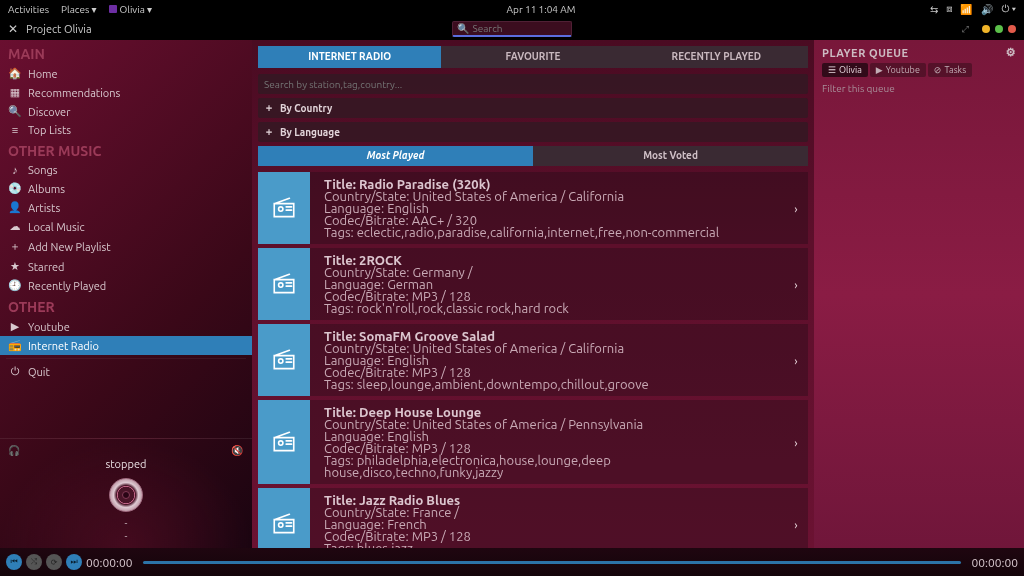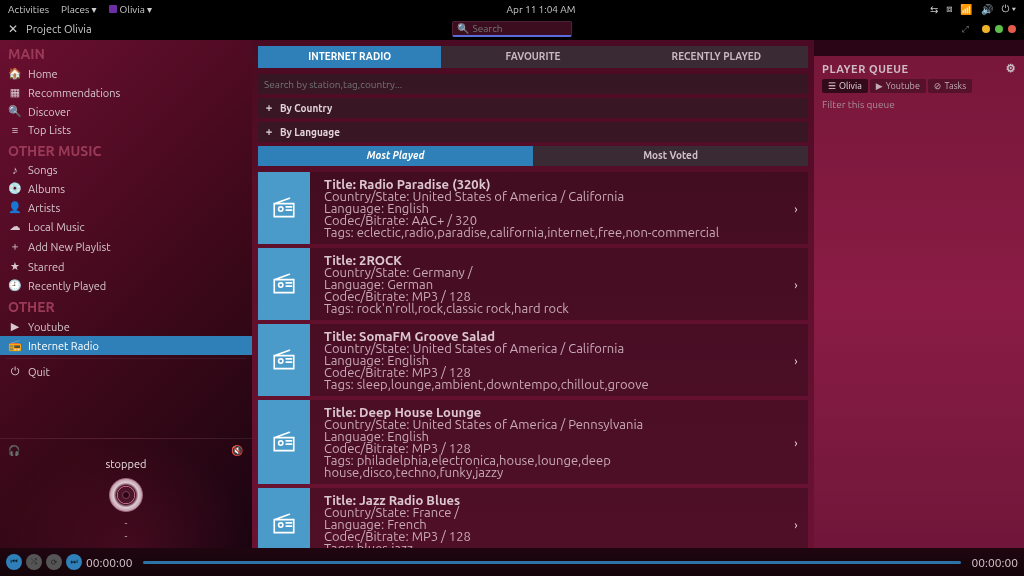--- a/index.html
+++ b/index.html
@@ -56,21 +56,21 @@
 
 .stations { flex: 1; overflow: hidden; margin: 4px 6px 0; }
 .station { display: flex; background: rgba(30,12,20,0.35); margin-bottom: 4px; min-height: 66px; }
 .station .thumb { width: 52px; background: #4a9bc9; display: flex; align-items: center; justify-content: center; }
 .station .thumb svg { width: 26px; height: 26px; }
 .station .info { flex: 1; padding: 6px 14px; font-size: 13px; line-height: 12px; color: #c9aab6; }
 .station .info b { color: #dcc6cf; font-weight: bold; }
 .station .chev { width: 24px; display: flex; align-items: center; justify-content: center; color: #e7d6dc; font-size: 12px; cursor: pointer; }
 
 
-.queue { width: 210px; background: linear-gradient(180deg, #78173a 0%, #8a1c44 50%, #70163a 100%); padding: 6px 8px; margin-top: 16px; }
+.queue { width: 210px; background: linear-gradient(180deg, #78173a 0%, #8a1c44 50%, #70163a 100%); padding: 6px 8px; }
 .queue-head { display: flex; justify-content: space-between; align-items: center; font-size: 11px; font-weight: bold; color: #cdbcc3; margin-bottom: 4px; letter-spacing: 0.5px; }
 .queue-tabs { display: flex; gap: 2px; margin-bottom: 4px; }
 .qtab { flex: 0 0 auto; padding: 2px 6px; font-size: 9px; background: rgba(40,10,20,0.45); color: #c2adb5; border-radius: 2px; display: flex; align-items: center; gap: 3px; cursor: pointer; }
 .qtab.active { background: rgba(20,5,12,0.7); color: #e7d8de; }
 .queue-filter { font-size: 10px; color: #a88e99; padding: 2px 0; }
 
 
 .player { height: 28px; background: linear-gradient(180deg, #1f0610 0%, #14040a 100%); display: flex; align-items: center; padding: 0 6px; gap: 4px; position: relative; }
 .pbtn { width: 16px; height: 16px; border-radius: 50%; background: #2f7fb8; display: flex; align-items: center; justify-content: center; color: #0a2030; font-size: 8px; cursor: pointer; }
 .pbtn.gray { background: #555; color: #222; }

